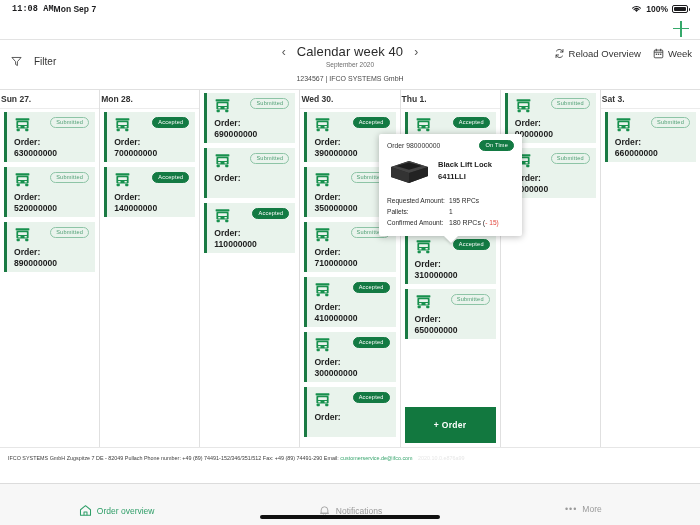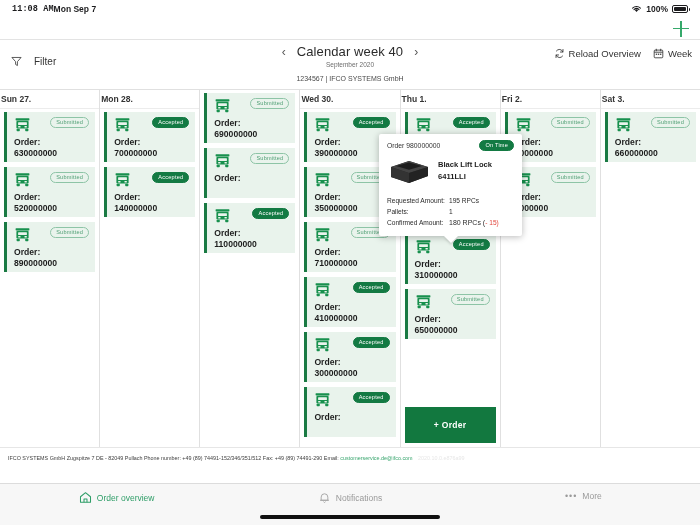--- a/index.html
+++ b/index.html
@@ -162,21 +162,21 @@
     padding: 6px 8px 0 8px;
   }
   .f-text { font-size: 5.4px; color: #3d3d3d; line-height: 8px; white-space: nowrap; }
   .f-mail { color: #3aa66f; }
   .f-ver { color: #e7e7e7; margin-left: 4px; }
 
   
   .tabbar {
     position: absolute; left: 0; right: 0; bottom: 0; height: 42px;
     background: #f7f7f7; border-top: 1px solid #dcdcdc;
-    display: flex; align-items: flex-start; padding-top: 7px;
+    display: flex; align-items: flex-start; padding-top: 20px;
   }
   .tab { flex: 1 1 0; display: flex; align-items: center; justify-content: center; gap: 5px; cursor: pointer; }
   .tab span.t { font-size: 8.5px; color: #9a9a9a; }
   .tab.active span.t { color: #2f9e68; }
   .home-indicator {
     position: absolute; left: 50%; transform: translateX(-50%); bottom: 6px;
     width: 180px; height: 4px; background: #111; border-radius: 3px;
   }
   .dots { letter-spacing: 1px; color: #9a9a9a; font-size: 9px; }
 </style>
@@ -600,21 +600,20 @@
             </div>
             <span class="pill submitted">Submitted</span>
           </div>
           <div class="card-lbl">Order:</div>
           <div class="card-lbl" style="margin-top: 0px;">650000000</div>
         </div>
       </div>
       <div class="order-btn">+ Order</div>
     </div>
     <div class="daycol">
-      <div class="dayhead">Fri 2.</div>
       <div class="cards">
         <div class="card">
           <div class="card-top">
             <div class="truck">
               <svg class="ic" width="17" height="16" viewBox="0 0 17 16">
                 <rect x="1.6" y="1.2" width="13.8" height="2.2" rx="0.6" fill="#17904d"></rect>
                 <rect x="2.4" y="3.8" width="12.2" height="7.6" rx="1.2" fill="#17904d"></rect>
                 <rect x="4.1" y="5.3" width="8.8" height="2.6" rx="0.5" fill="#e9f3ec"></rect>
                 <rect x="4.1" y="9.0" width="2.5" height="1.5" rx="0.4" fill="#e9f3ec"></rect>
                 <rect x="10.4" y="9.0" width="2.5" height="1.5" rx="0.4" fill="#e9f3ec"></rect>

